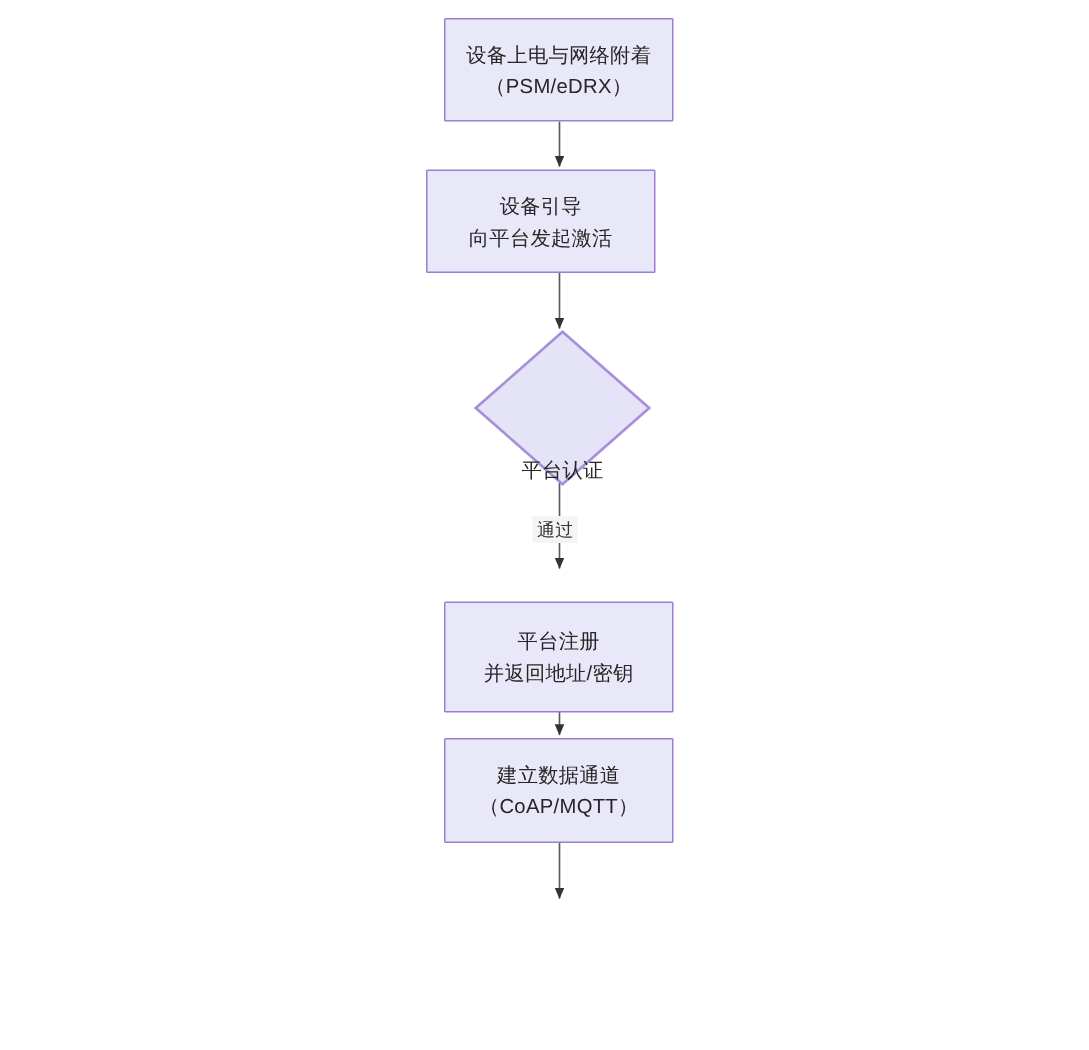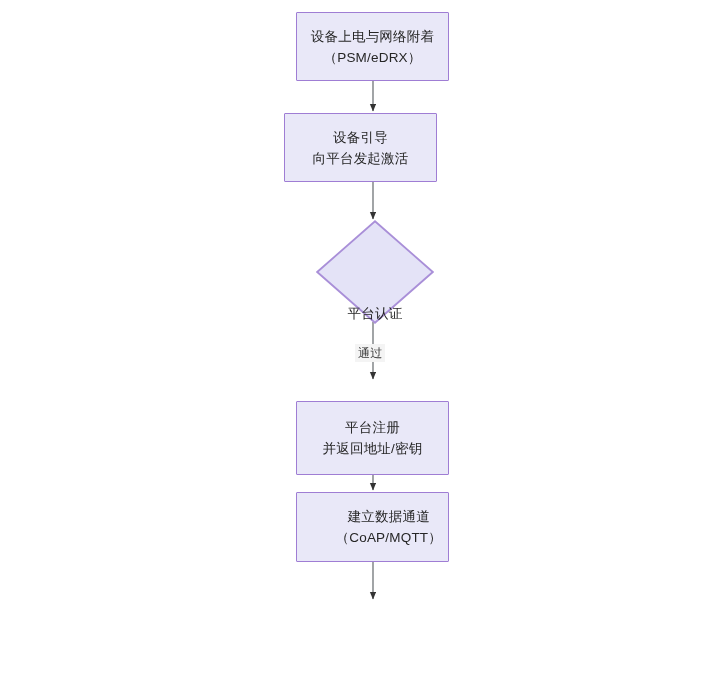--- a/index.html
+++ b/index.html
@@ -128,19 +128,19 @@
     <div class="decision-label">平台认证</div>
   </div>
 
   <div class="edge-label" style="left:355px; top:344px;">通过</div>
 
   <div class="node node-process" style="left:296px; top:381px; width:153px; height:74px;margin-top:20px;">
     <div class="node-label">平台注册
 并返回地址/密钥</div>
   </div>
 
-  <div class="node node-process" style="left:296px; top:492px; width:153px; height:70px;justify-content:flex-end;">
+  <div class="node node-process" style="left:296px; top:492px; width:153px; height:70px;">
     <div class="node-label">建立数据通道
 （CoAP/MQTT）</div>
   </div>
 
 
 </div>
 
 </body></html>

